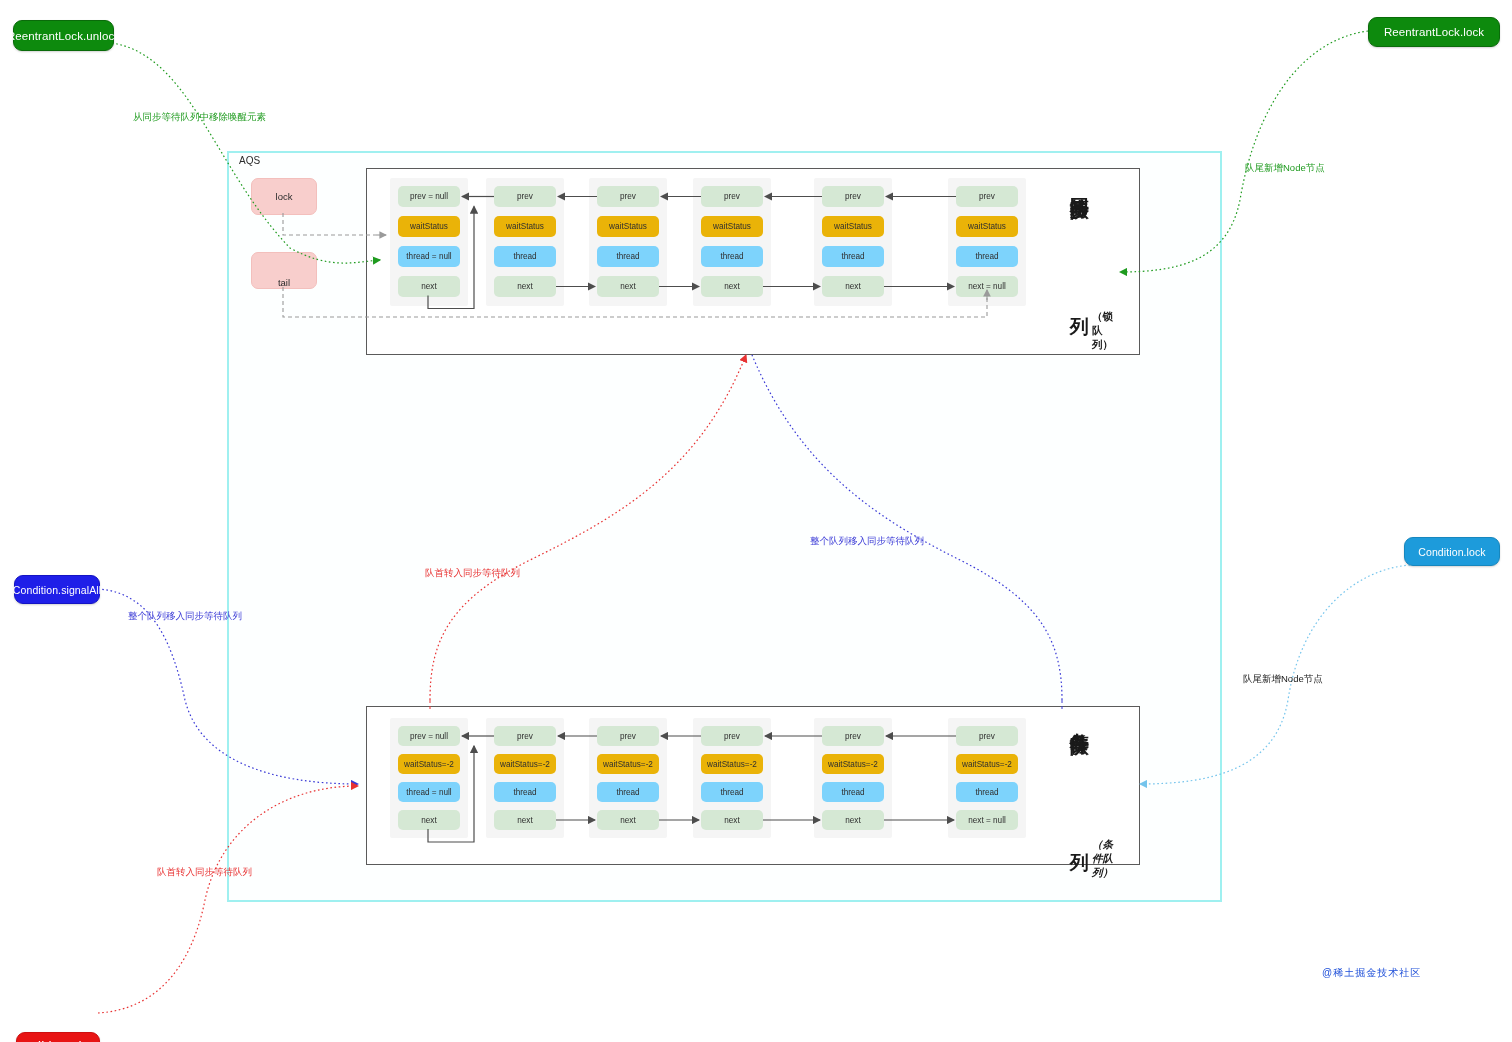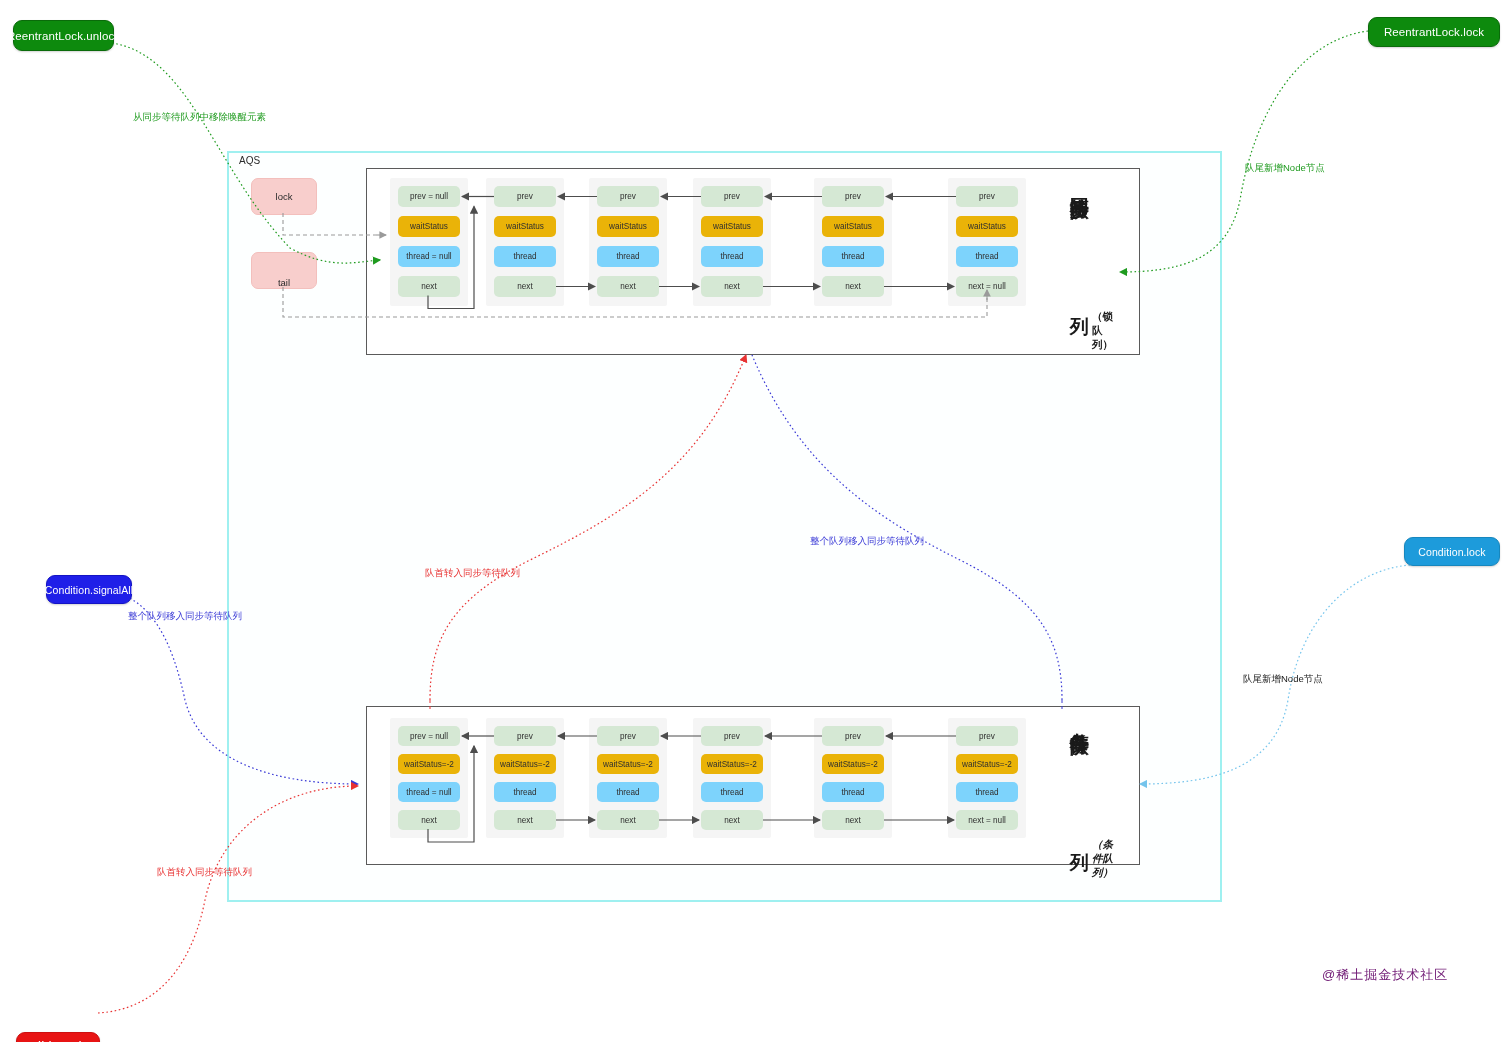--- a/index.html
+++ b/index.html
@@ -6,21 +6,21 @@
   body{width:1512px;height:1042px;position:relative;overflow:hidden;
        font-family:"Liberation Sans","DejaVu Sans",sans-serif;}
   .stage{position:absolute;left:0;top:0;width:1512px;height:1042px;}
   svg.layer{position:absolute;left:0;top:0;width:1512px;height:1042px;pointer-events:none;}
 
   
   .chip{position:absolute;border-radius:9px;display:flex;align-items:center;
         justify-content:center;color:#fff;font-size:11.5px;letter-spacing:.1px;
         box-shadow:0 1px 2px rgba(0,0,0,.18);}
   .chip.green{background:#0d8a0d;border:1.5px solid #0a6b0a;}
-  .chip.blue{background:#1f1fe8;border:1.5px solid #1414c4;margin-left:32px;}
+  .chip.blue{background:#1f1fe8;border:1.5px solid #1414c4;}
   .chip.red{background:#e81414;border:1.5px solid #cc1010;}
   .chip.lblue{background:#1d9bdb;border:1.5px solid #1787be;}
 
   
   .aqs-box{position:absolute;border:2px solid #9ff0f0;background:#fdffff;}
   .aqs-label{position:absolute;font-size:10px;color:#2b2b2b;}
 
   
   .ptr-box{position:absolute;background:#f8cecc;border:1px solid #f3bfbc;
            border-radius:7px;display:flex;align-items:center;justify-content:center;
@@ -47,21 +47,21 @@
   .qtitle .small{font-size:10.5px;font-weight:700;color:#1a1a1a;
                  margin-left:2px;margin-bottom:2px;}
 
   
   .ann{position:absolute;font-size:9.5px;white-space:nowrap;font-weight:400;}
   .ann.g{color:#1f9b1f;}
   .ann.b{color:#3a3ad6;}
   .ann.r{color:#e83232;}
   .ann.k{color:#1b1b1b;font-weight:400;}
 
-  .watermark{position:absolute;font-size:13px;color:#701a75;letter-spacing:1px;text-align:center;}
+  .watermark{position:absolute;font-size:10px;color:#1d4ed8;letter-spacing:1px;text-align:center;}
 </style>
 </head>
 <body>
 
 <div class="stage">
 
   <div class="aqs-box" style="left:227px;top:151px;width:991px;height:747px;"></div>
   <div class="aqs-label" style="left:239px;top:155px;">AQS</div>
 
   <div class="ptr-box" style="left:251px;top:178px;width:64px;height:35px;">

